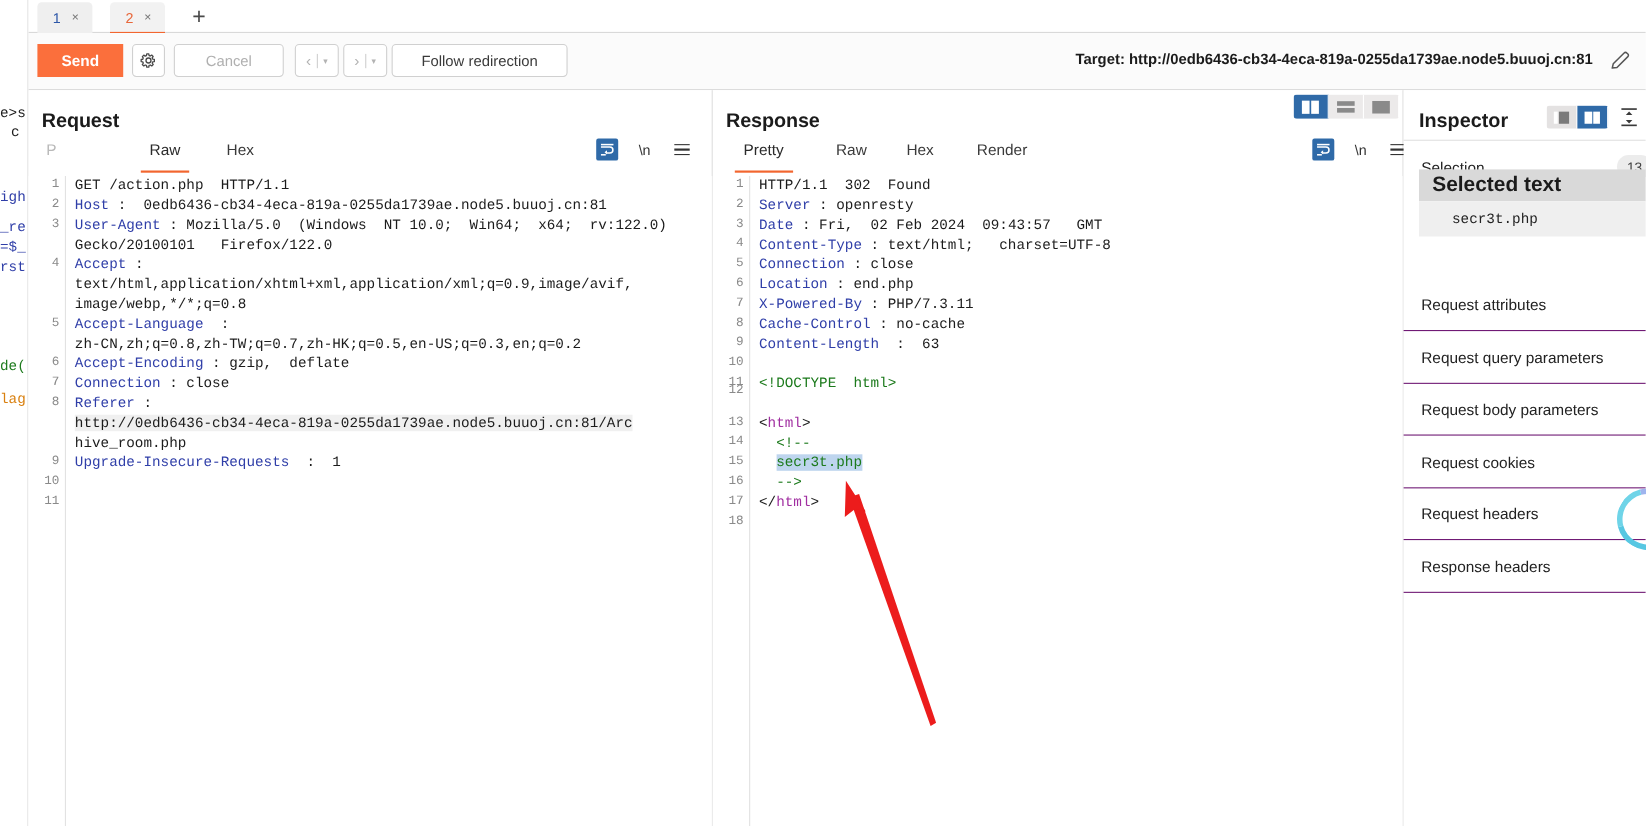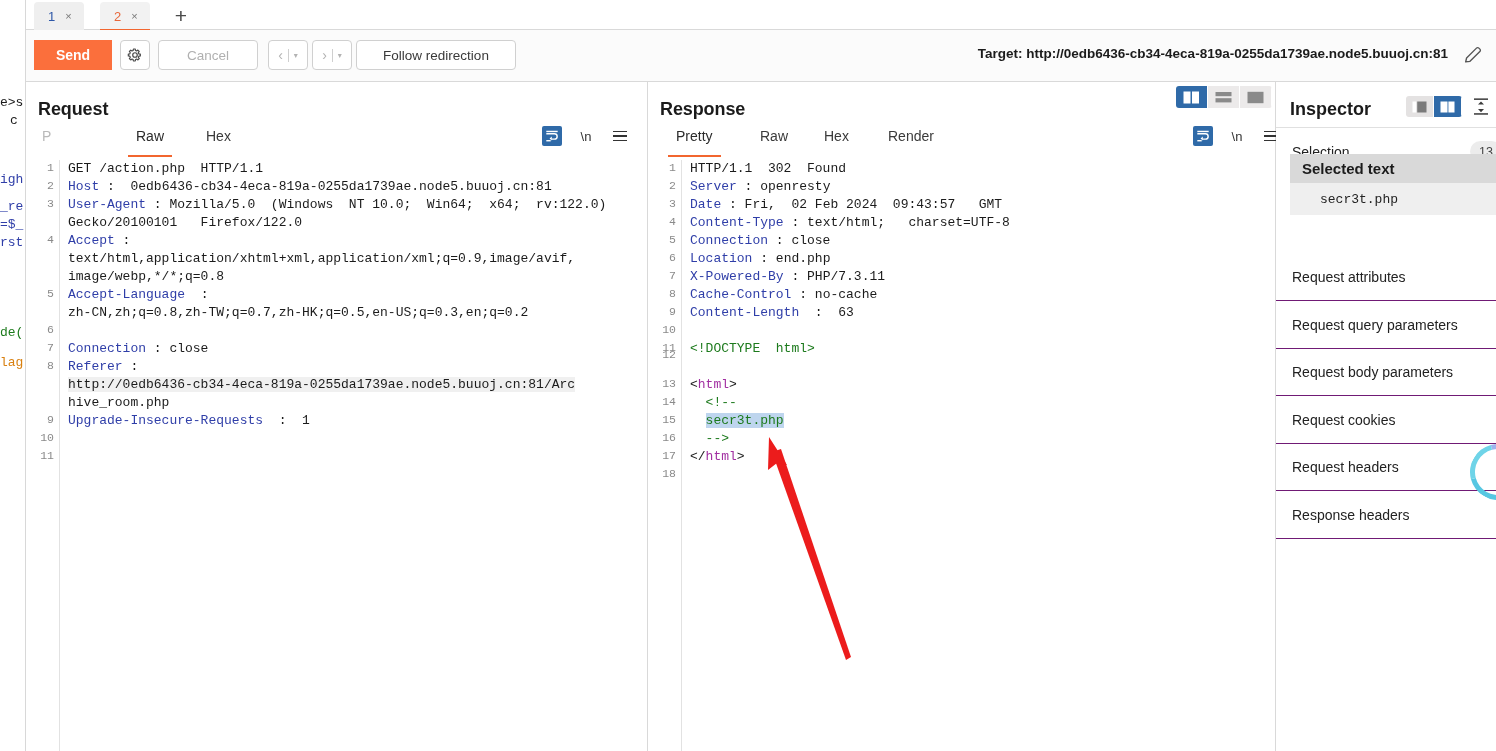--- a/index.html
+++ b/index.html
@@ -189,21 +189,21 @@
   .badge {
     position: absolute; right: -6px; top: 13px;
     background: #ececec; border-radius: 11px; height: 21px; min-width: 32px;
     display: flex; align-items: center; justify-content: center;
     font-size: 12.5px; color: #444; padding: 0 9px;
   }
 
   #sel-card { position: absolute; left: 14px; right: 0; top: 72px; }
   #sel-card .card-head {
     background: #d9d9d9; height: 29px; display: flex; align-items: center;
-    padding-left: 12px; font-size: 15px; font-weight: bold; color: #1b1b1b;
+    padding-left: 12px; font-size: 19px; font-weight: bold; color: #1b1b1b;
   }
   #sel-card .card-body {
     background: #efefef; height: 32px; display: flex; align-items: center;
     padding-left: 30px; font-family: "Liberation Mono", monospace;
     font-size: 13px; color: #222;
   }
 
   
   #spinner-arc {
     position: absolute; right: -30px; top: 362px; width: 56px; height: 56px;
@@ -332,20 +332,21 @@
         <div class="code" id="request-code">
             <div class="crow" style="top: 0px;">GET /action.php  HTTP/1.1</div>
             <div class="crow" style="top: 18px;"><span class="hdr">Host</span><span> :  0edb6436-cb34-4eca-819a-0255da1739ae.node5.buuoj.cn:81</span></div>
             <div class="crow" style="top: 36px;"><span class="hdr">User-Agent</span><span> : Mozilla/5.0  (Windows  NT 10.0;  Win64;  x64;  rv:122.0)</span></div>
             <div class="crow" style="top: 54px;"><span>Gecko/20100101   Firefox/122.0</span></div>
             <div class="crow" style="top: 72px;"><span class="hdr">Accept</span><span> :</span></div>
             <div class="crow" style="top: 90px;"><span>text/html,application/xhtml+xml,application/xml;q=0.9,image/avif,</span></div>
             <div class="crow" style="top: 108px;"><span>image/webp,*/*;q=0.8</span></div>
             <div class="crow" style="top: 126px;"><span class="hdr">Accept-Language</span><span>  :</span></div>
             <div class="crow" style="top: 144px;"><span>zh-CN,zh;q=0.8,zh-TW;q=0.7,zh-HK;q=0.5,en-US;q=0.3,en;q=0.2</span></div>
+            <div class="crow" style="top: 162px;"><span class="hdr">Accept-Encoding</span><span> : gzip,  deflate</span></div>
             <div class="crow" style="top: 180px;"><span class="hdr">Connection</span><span> : close</span></div>
             <div class="crow" style="top: 198px;"><span class="hdr">Referer</span><span> :</span></div>
             <div class="crow" style="top: 216px;"><span class="hl-grey">http://0edb6436-cb34-4eca-819a-0255da1739ae.node5.buuoj.cn:81/Arc</span></div>
             <div class="crow" style="top: 234px;"><span>hive_room.php</span></div>
             <div class="crow" style="top: 252px;"><span class="hdr">Upgrade-Insecure-Requests</span><span>  :  1</span></div>
           </div>
       </div>
     </div>
 
     <div class="pane" id="response-pane">

